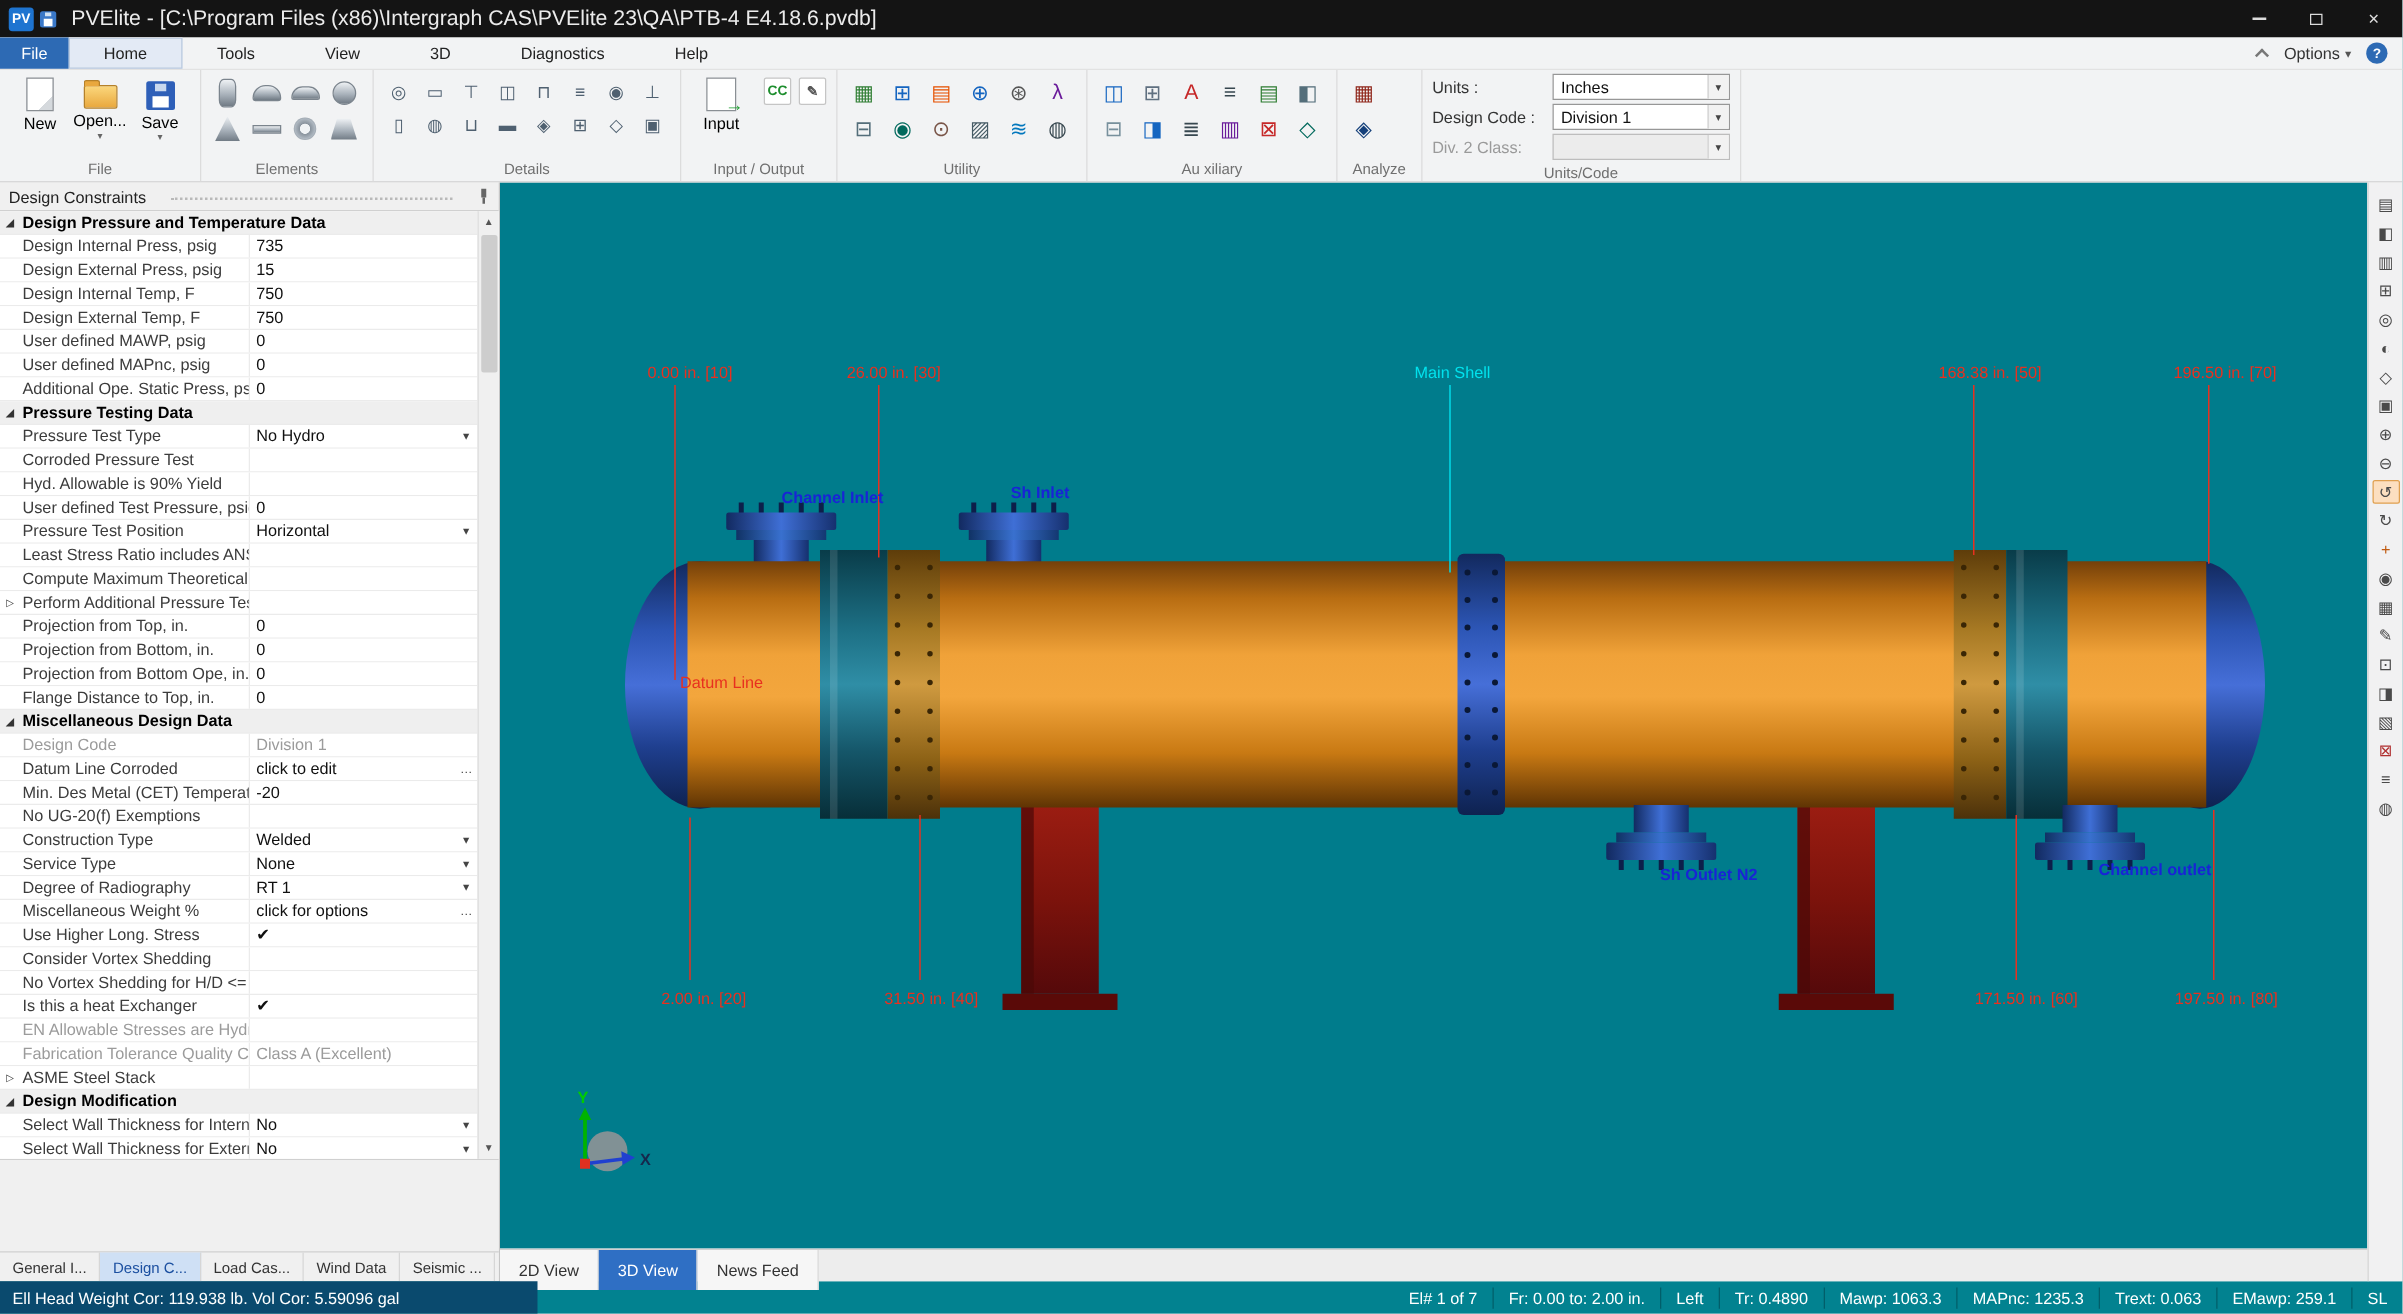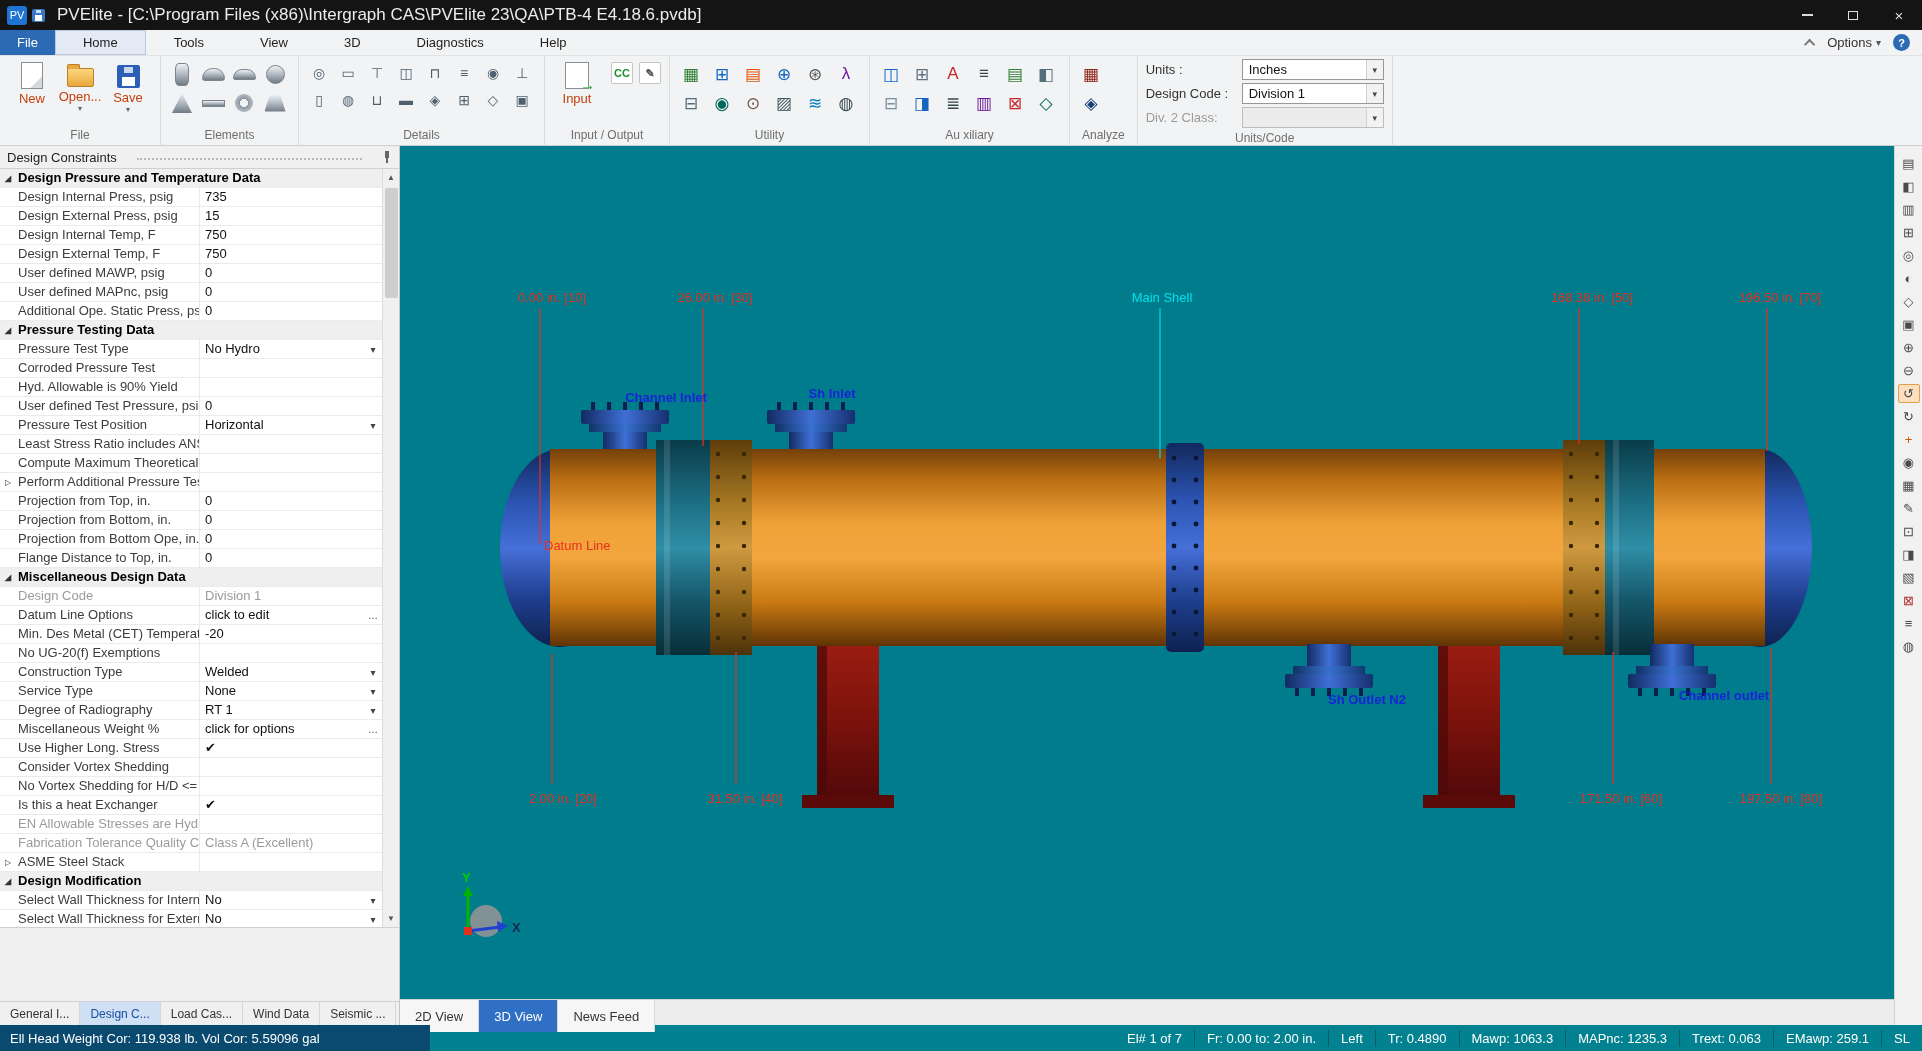--- a/index.html
+++ b/index.html
@@ -1,20 +1,20 @@
 <!DOCTYPE html>
 <html><head>
 <meta charset="utf-8">
 <style>
 *{margin:0;padding:0;box-sizing:border-box}
 html,body{width:1922px;height:1051px;overflow:hidden;font-family:"Liberation Sans",sans-serif;font-size:13px;background:#f0f0f0;color:#222}
 
 
 .titlebar{height:30px;background:#141414;display:flex;align-items:center;color:#e6e6e6}
-.app-logo{width:20px;height:19px;background:#1e74d0;color:#fff;font-weight:normal;font-size:11px;display:flex;align-items:center;justify-content:center;border-radius:3px;margin:0 5px 0 7px}
+.app-logo{width:20px;height:19px;background:#1e74d0;color:#fff;font-weight:bold;font-size:11px;display:flex;align-items:center;justify-content:center;border-radius:3px;margin:0 5px 0 7px}
 .qsave{width:13px;height:13px;background:#3a78c8;border-radius:2px;position:relative;margin-right:4px}
 .qsave::before{content:"";position:absolute;left:3px;top:6px;right:3px;bottom:1px;background:#fff}
 .qsave::after{content:"";position:absolute;left:4px;top:1px;right:4px;height:3px;background:#cfe0f2}
 .title-text{margin-left:8px;font-size:17px;color:#ececec;white-space:nowrap}
 .win-controls{margin-left:auto;display:flex;height:30px}
 .win-btn{width:46px;height:30px;display:flex;align-items:center;justify-content:center;color:#dcdcdc;font-size:15px}
 .glyph-min{width:11px;height:2px;background:#dcdcdc;display:block}
 .glyph-max{width:10px;height:9px;border:1px solid #dcdcdc;display:block}
 
 
@@ -28,21 +28,21 @@
 .options{display:flex;align-items:center;gap:4px;color:#333}
 .options .dd{font-size:10px;color:#555}
 .help-circle{width:17px;height:17px;border-radius:50%;background:#2d6ab4;color:#fff;font-size:11px;font-weight:bold;display:flex;align-items:center;justify-content:center}
 
 
 .ribbon{height:90px;background:#f2f3f4;display:flex;border-bottom:1px solid #cfcfcf}
 .rgroup{display:flex;flex-direction:column;border-right:1px solid #dcdcdc;padding:3px 8px 0}
 .rgroup-content{flex:1;display:flex;align-items:flex-start}
 .rgroup-caption{height:17px;text-align:center;font-size:12px;color:#6f6f6f;white-space:nowrap;padding:0 4px}
 .big-btn{width:48px;display:flex;flex-direction:column;align-items:center;gap:2px;padding-top:3px}
-.big-btn .lbl{font-size:13px;color:#c2410c;white-space:nowrap}
+.big-btn .lbl{font-size:13px;color:#000000;white-space:nowrap}
 .mini-dd{font-size:8px;color:#666;line-height:6px}
 .icon-page{width:22px;height:27px;background:linear-gradient(135deg,#fff 75%,#d5d9dd 75%);border:1px solid #8a8f94;display:block}
 .icon-folder{width:27px;height:19px;background:linear-gradient(#fbd77c,#e9a83e);border:1px solid #b5812a;border-radius:2px;position:relative;margin-top:6px}
 .icon-folder::before{content:"";position:absolute;top:-5px;left:-1px;width:11px;height:4px;background:#e9a83e;border:1px solid #b5812a;border-bottom:none;border-radius:2px 2px 0 0}
 .icon-floppy{width:23px;height:23px;background:#2e5fb8;border-radius:2px;position:relative;margin-top:3px}
 .icon-floppy::before{content:"";position:absolute;left:5px;bottom:2px;right:5px;height:9px;background:#fff}
 .icon-floppy::after{content:"";position:absolute;left:7px;top:2px;right:7px;height:6px;background:#c9d8ee}
 .icon-grid{display:grid;gap:3px;padding-top:2px}
 .cols4{grid-template-columns:repeat(4,28px)}
 .cols8{grid-template-columns:repeat(8,26px)}
@@ -477,21 +477,21 @@
               <span class="lbl">Miscellaneous Design Data</span>
             </div>
             <div class="pg-row item disabled">
               <span class="gut"></span>
               <span class="lbl">Design Code</span>
               <span class="val">Division 1</span>
               <span class="aux"></span>
             </div>
             <div class="pg-row item">
               <span class="gut"></span>
-              <span class="lbl">Datum Line Options</span>
+              <span class="lbl">Datum Line Corroded</span>
               <span class="val">click to edit</span>
               <span class="aux">…</span>
             </div>
             <div class="pg-row item">
               <span class="gut"></span>
               <span class="lbl">Min. Des Metal (CET) Temperature</span>
               <span class="val">-20</span>
               <span class="aux"></span>
             </div>
             <div class="pg-row item">

